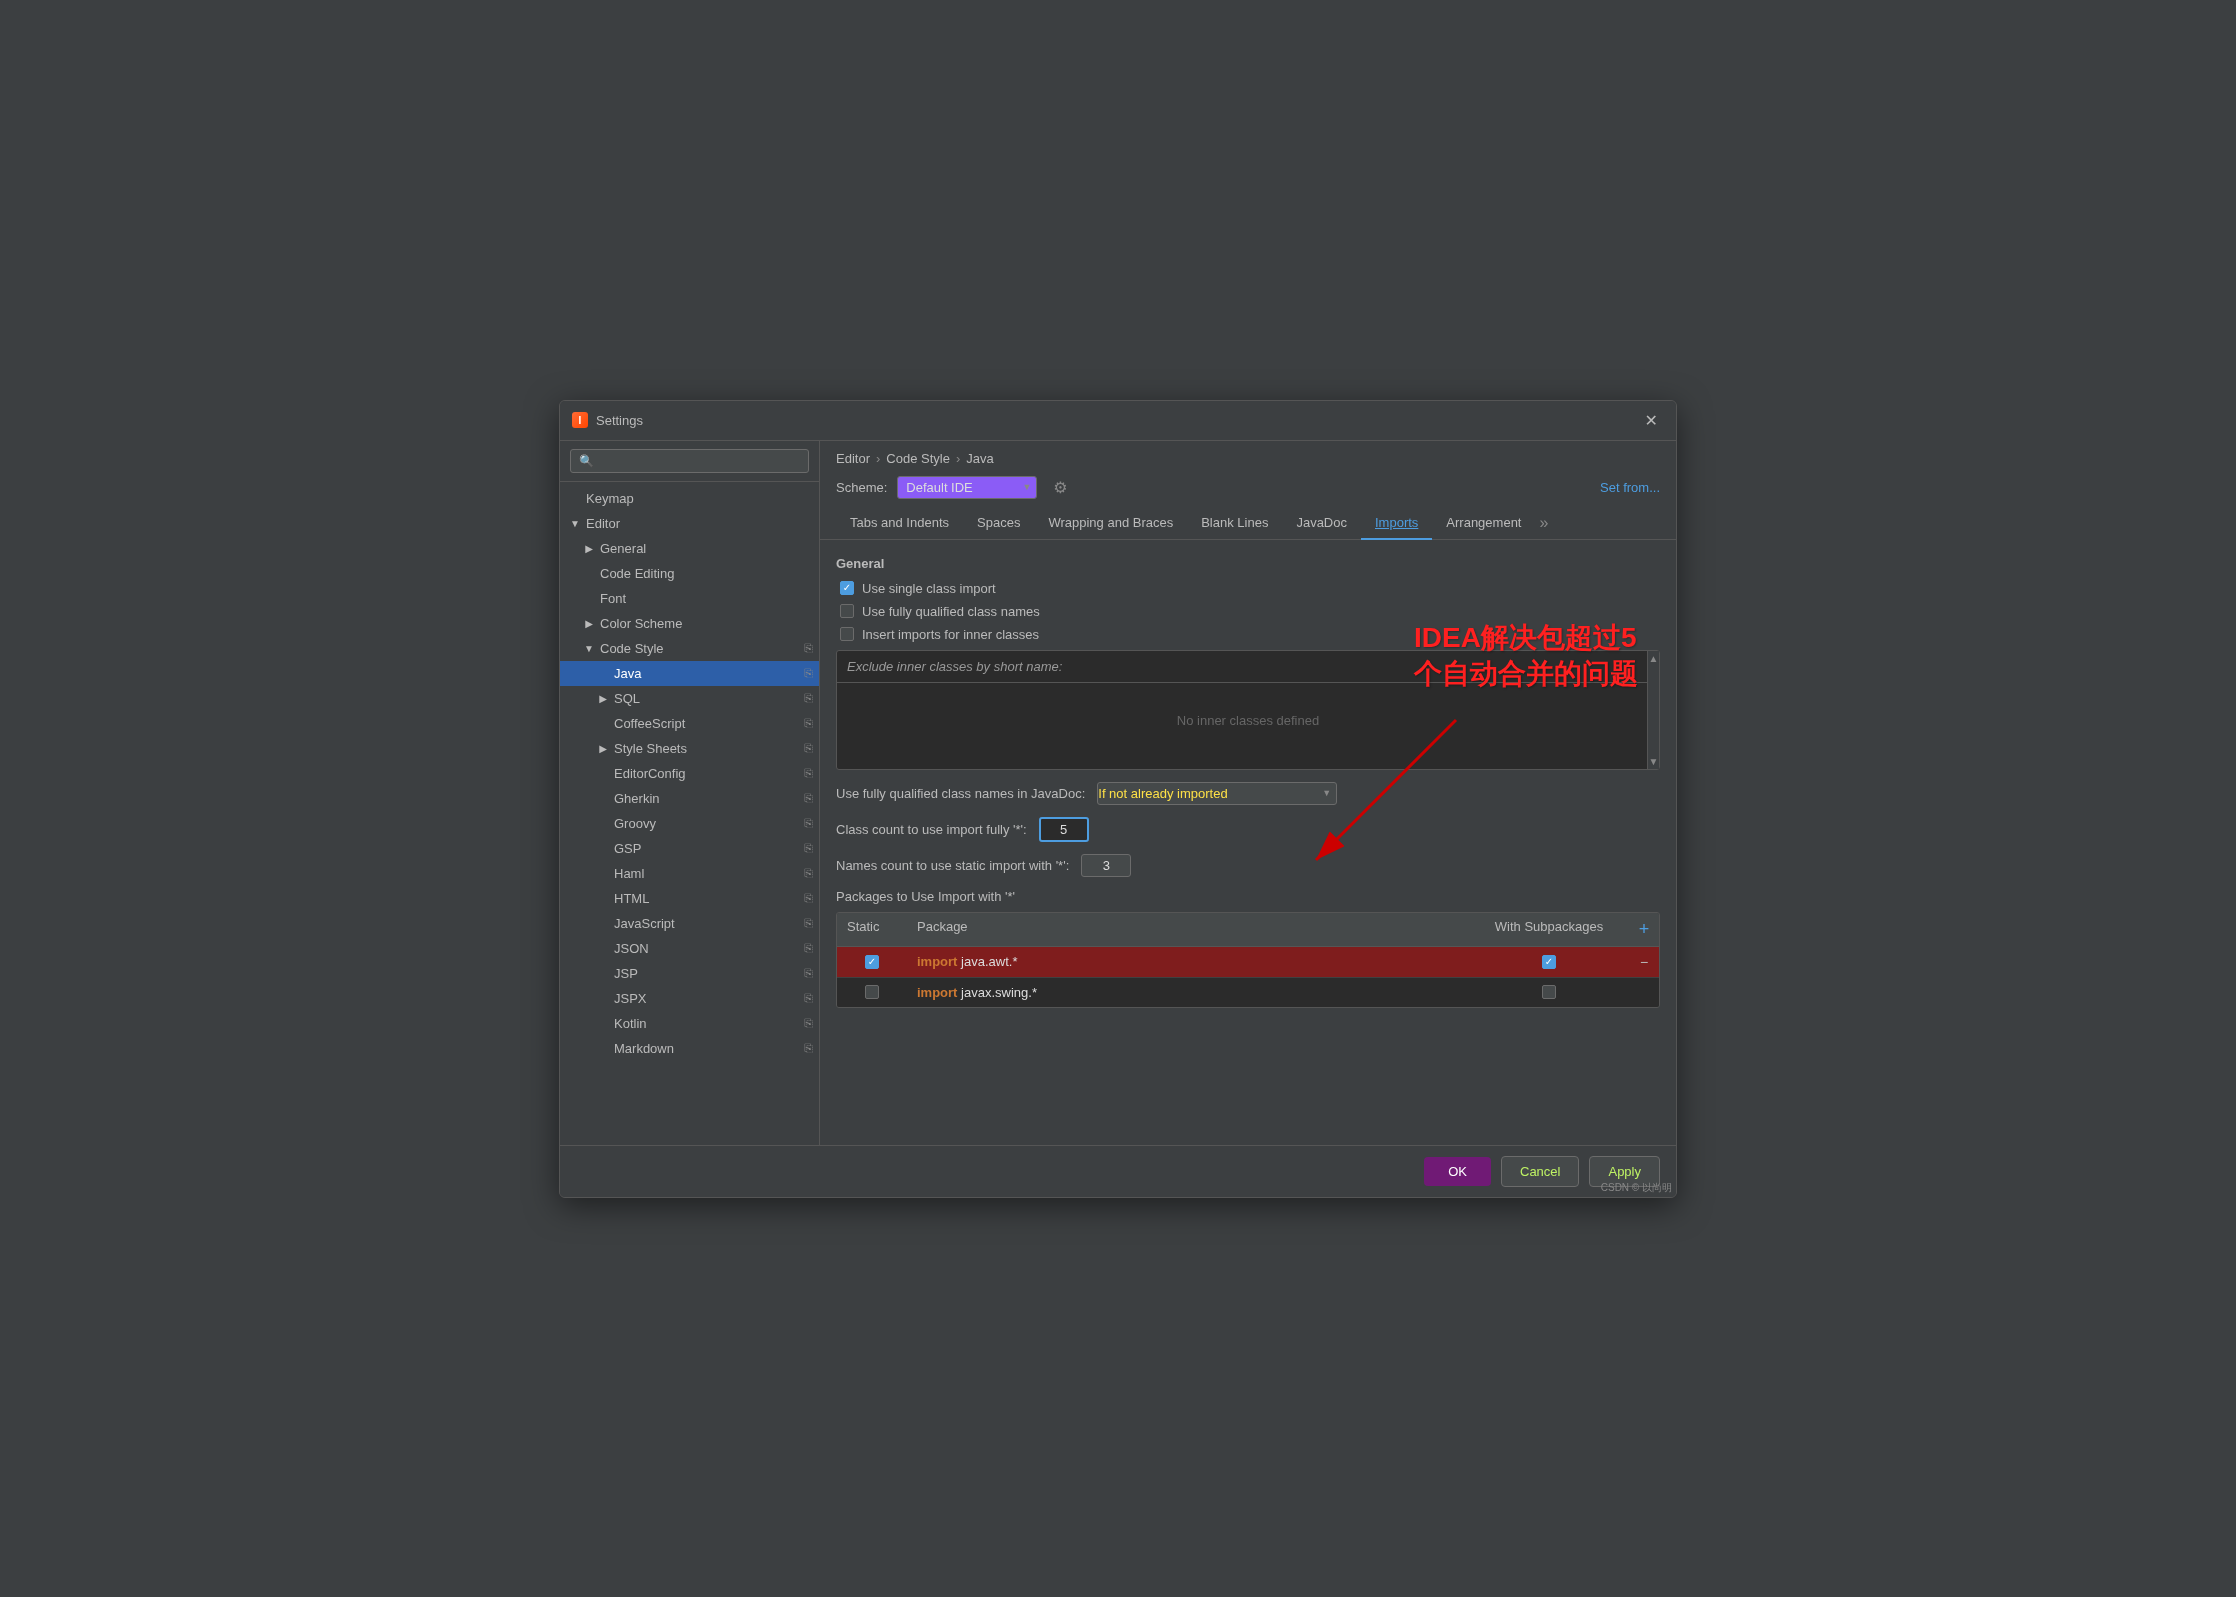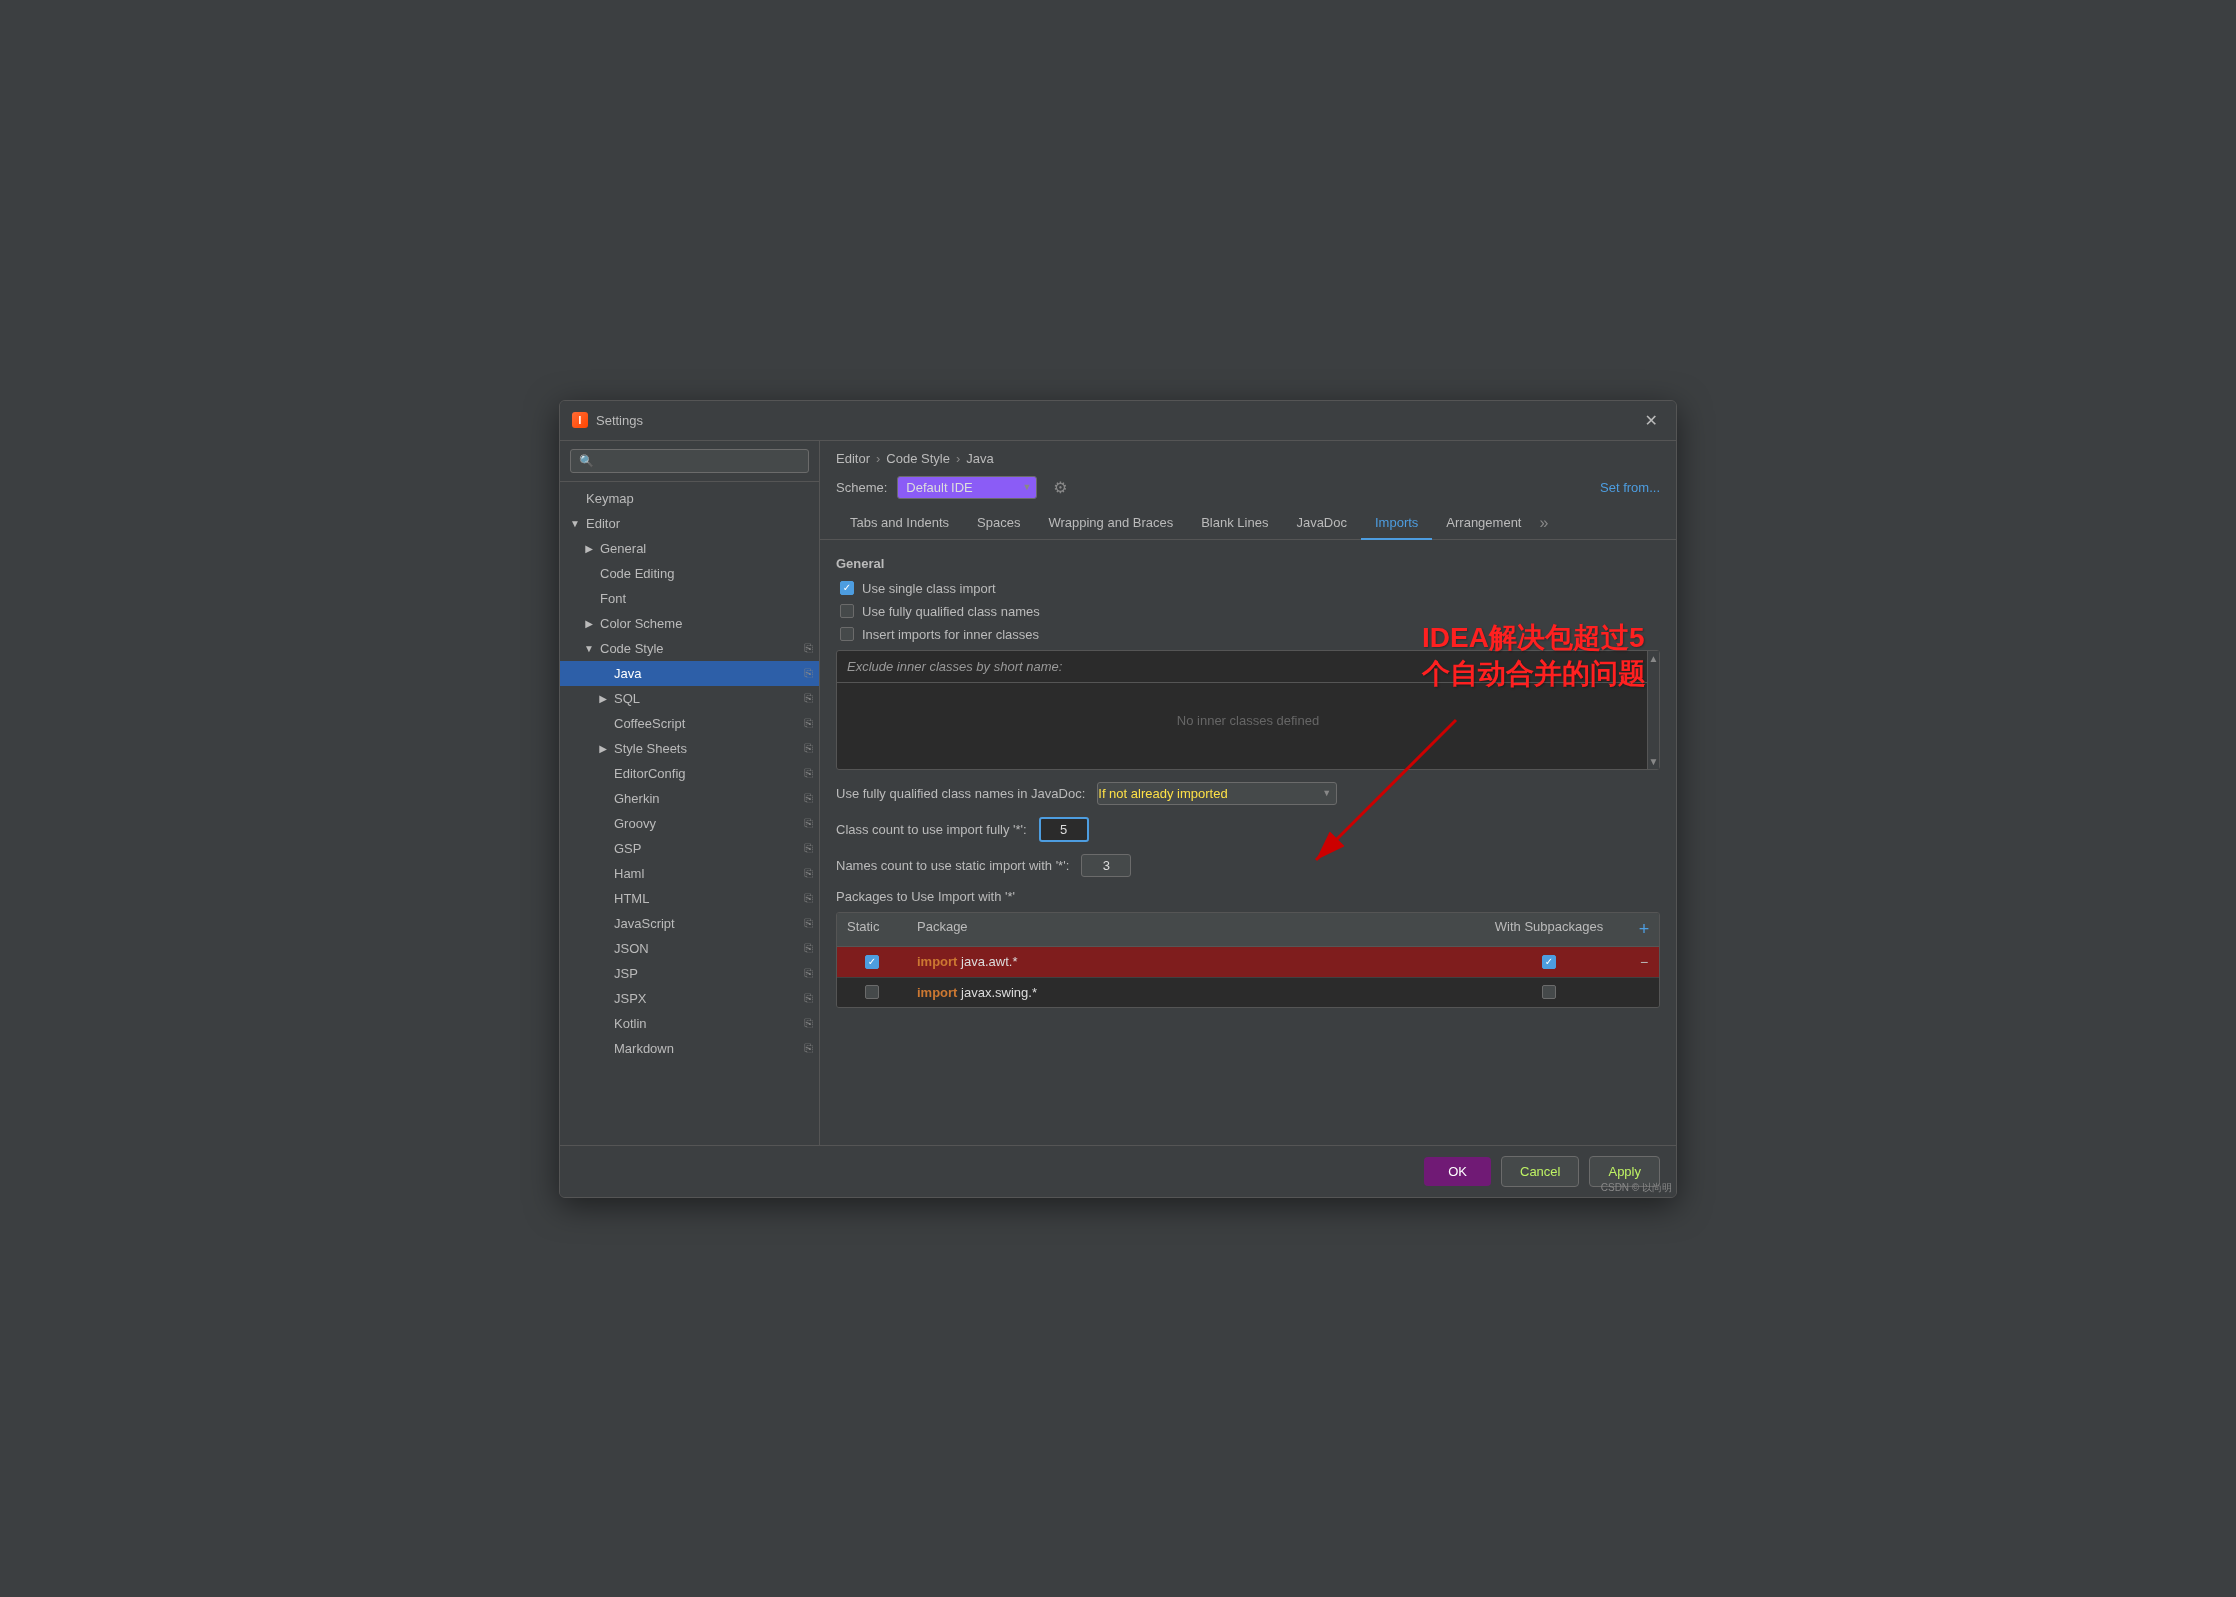--- a/index.html
+++ b/index.html
@@ -193,20 +193,21 @@
       padding: 8px 14px;
       color: #bbb;
       font-size: 13px;
       cursor: pointer;
       border-bottom: 2px solid transparent;
       margin-bottom: -1px;
     }
     .tab.active {
       color: #4d9de0;
       border-bottom: 2px solid #4d9de0;
+      text-decoration: underline;
     }
     .tabs-overflow {
       color: #888;
       font-size: 16px;
       cursor: pointer;
       margin-left: 4px;
     }
     
     .content-area {
       flex: 1;
@@ -425,21 +426,21 @@
       background: none;
       border: none;
       font-size: 14px;
       cursor: pointer;
       padding: 0 4px;
     }
     
     .annotation-overlay {
       position: absolute;
       top: 80px;
-      right: 30px;
+      right: 38px;
       pointer-events: none;
     }
     .annotation-text {
       color: #ff2020;
       font-size: 28px;
       font-weight: bold;
       line-height: 1.3;
       text-shadow: 1px 1px 2px rgba(0,0,0,0.3);
     }
     

